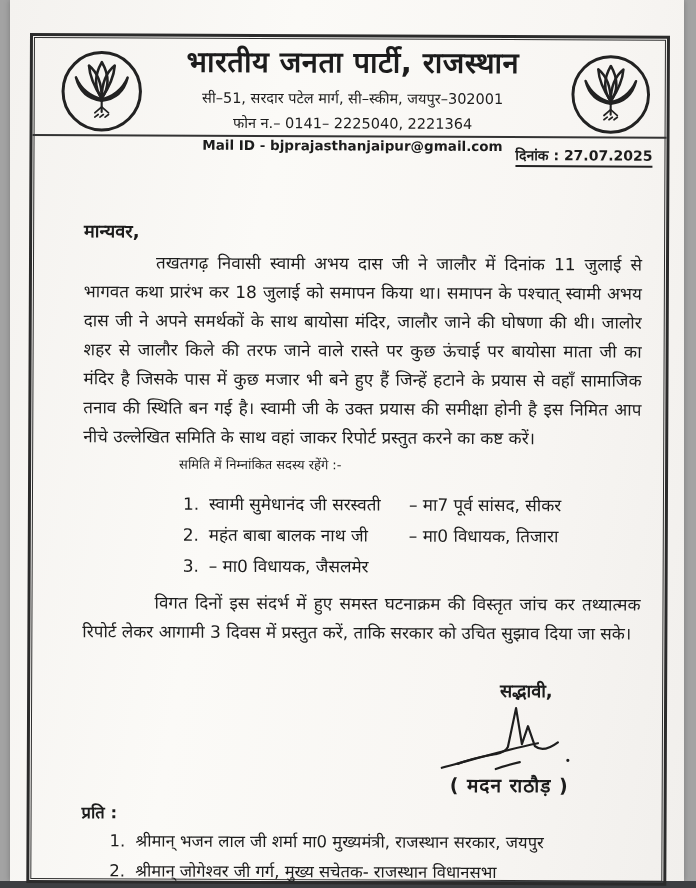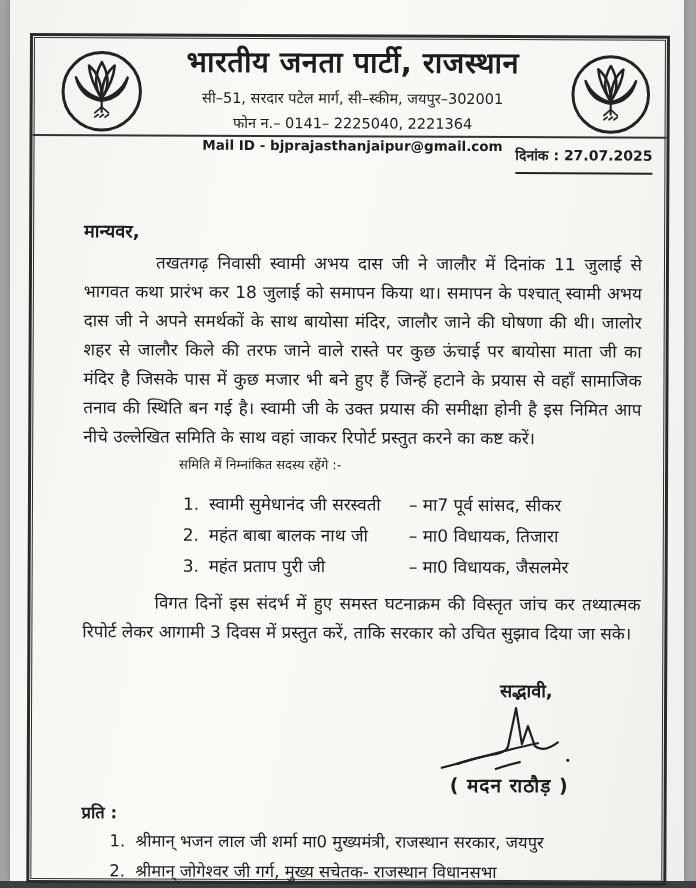--- a/index.html
+++ b/index.html
@@ -37,21 +37,21 @@
   .org-name{font-size:29px;font-weight:bold;line-height:34px;letter-spacing:.5px;}
   .org-address{font-size:14.5px;margin-top:8px;}
   .org-phone{font-size:14.5px;margin-top:5px;}
   .org-mail{font-size:13.5px;font-weight:bold;margin-top:5px;}
   .header-rule{
     position:absolute;left:0;top:98px;width:100%;height:2px;background:#333;
   }
   .date-line{
     position:absolute;top:107px;right:14px;
     font-size:14px;font-weight:bold;
-    border-bottom:2px solid #222;padding-bottom:8px;
+    border-bottom:2px solid #222;padding-bottom:1px;
   }
   .salutation{
     position:absolute;left:52px;top:182px;
     font-size:18px;font-weight:bold;
   }
   .para{
     position:absolute;left:52px;width:558px;
     font-size:17px;line-height:29px;text-align:justify;
   }
   .para1{top:212px;text-indent:72px;}
@@ -140,21 +140,20 @@
         <span class="name">स्वामी सुमेधानंद जी सरस्वती</span>
         <span class="role">– मा7 पूर्व सांसद, सीकर</span>
       </div>
       <div class="committee-row">
         <span class="num">2.</span>
         <span class="name">महंत बाबा बालक नाथ जी</span>
         <span class="role">– मा0 विधायक, तिजारा</span>
       </div>
       <div class="committee-row">
         <span class="num">3.</span>
-        <span class="name">महंत प्रताप पुरी जी</span>
         <span class="role">– मा0 विधायक, जैसलमेर</span>
       </div>
     </div>
 
     <div class="para para2">विगत दिनों इस संदर्भ में हुए समस्त घटनाक्रम की विस्तृत जांच कर तथ्यात्मक रिपोर्ट लेकर आगामी 3 दिवस में प्रस्तुत करें, ताकि सरकार को उचित सुझाव दिया जा सके।</div>
 
     <div class="closing">सद्भावी,</div>
 
     <div class="signature">
       <svg width="180" height="80" viewBox="0 0 180 80" fill="none" stroke="#1e1e1e" stroke-width="2.2" stroke-linecap="round" stroke-linejoin="round">

